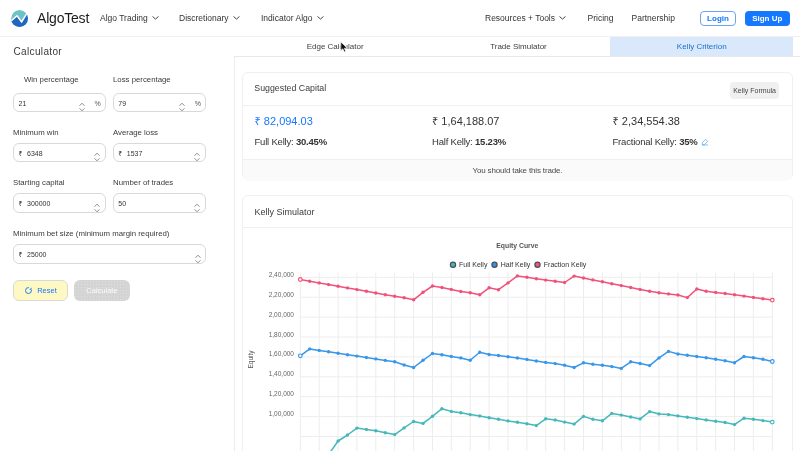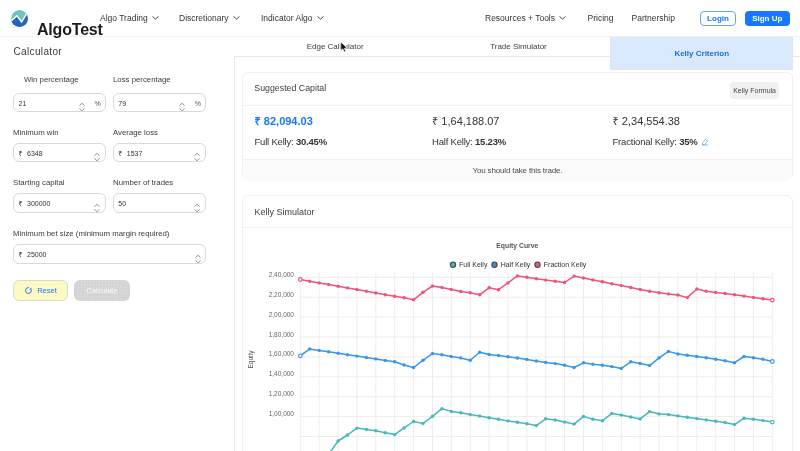--- a/index.html
+++ b/index.html
@@ -11,21 +11,21 @@
         <clipPath id="lc">
           <circle cx="8.5" cy="8.5" r="8.5"></circle>
         </clipPath>
       </defs>
 <g clip-path="url(#lc)">
 <circle cx="8.5" cy="8.5" r="8.5" fill="#6fc2c6"></circle>
 <path d="M-2 12.6 L6.0 5.8 L10.6 12.0 L15.6 3.8 L19 6.8 L19 19 L-2 19 Z" fill="#2366c2"></path>
 <path d="M-2 12.6 L6.0 5.8 L10.6 12.0 L15.6 3.8" fill="none" stroke="#fff" stroke-width="1.5"></path>
 </g>
     </svg>
-<div style="position:absolute;left:37px;top:12px;height:35.5px;display:flex;align-items:center;font-size:16px;font-weight:bold;letter-spacing:-0.2px;color:#1c1c1e">AlgoTest</div>
+<div style="position:absolute;left:37px;top:0;height:35.5px;display:flex;align-items:center;font-size:14px;font-weight:normal;letter-spacing:-0.2px;color:#1c1c1e">AlgoTest</div>
 <div style="position:absolute;left:179px;top:0;height:35.5px;display:flex;align-items:center;font-size:8.5px;color:#333;white-space:nowrap">Discretionary<svg width="7" height="4" viewBox="0 0 7 4" style="margin-left:4px">
         <path d="M0.8 0.7 L3.5 3.1 L6.2 0.7" fill="none" stroke="#444" stroke-width="1" stroke-linecap="round"></path>
       </svg></div>
 <div style="position:absolute;left:100px;top:0;height:35.5px;display:flex;align-items:center;font-size:8.5px;color:#333;white-space:nowrap">Algo Trading<svg width="7" height="4" viewBox="0 0 7 4" style="margin-left:4px">
         <path d="M0.8 0.7 L3.5 3.1 L6.2 0.7" fill="none" stroke="#444" stroke-width="1" stroke-linecap="round"></path>
       </svg></div>
 <div style="position:absolute;left:261px;top:0;height:35.5px;display:flex;align-items:center;font-size:8.5px;color:#333;white-space:nowrap">Indicator Algo<svg width="7" height="4" viewBox="0 0 7 4" style="margin-left:4px">
         <path d="M0.8 0.7 L3.5 3.1 L6.2 0.7" fill="none" stroke="#444" stroke-width="1" stroke-linecap="round"></path>
       </svg></div>
 <div style="position:absolute;left:485px;top:0;height:35.5px;display:flex;align-items:center;font-size:8.5px;color:#333;white-space:nowrap">Resources + Tools<svg width="7" height="4" viewBox="0 0 7 4" style="margin-left:4px">
@@ -110,29 +110,29 @@
       <path d="M20 4v6h-6z" fill="#1677ff"></path>
     </svg>
     <span style="font-size:7.5px;color:#1677ff">Reset</span>
   </div>
 <div style="position:absolute;left:74px;top:280px;width:56px;height:20.5px;border-radius:6px;background:#d4d4d4;background-image:radial-gradient(#dfdfdf 0.6px, transparent 0.7px);background-size:3px 3px;box-sizing:border-box;display:flex;align-items:center;justify-content:center">
     <span style="font-size:7.5px;color:#fbfbfb">Calculate</span>
   </div>
 <div style="position:absolute;left:233.5px;top:36.5px;width:566.5px;height:20px;border-bottom:1px solid #e8e8e8;box-sizing:border-box;background:#fff">
 <div style="position:absolute;left:10px;top:0;width:183.3px;height:19px;display:flex;align-items:center;justify-content:center;font-size:8px;color:#3c3c3c">Edge Calculator</div>
 <div style="position:absolute;left:193.3px;top:0;width:183.3px;height:19px;display:flex;align-items:center;justify-content:center;font-size:8px;color:#3c3c3c">Trade Simulator</div>
-<div style="position:absolute;left:376.6px;top:0;width:183.3px;height:33px;display:flex;align-items:center;justify-content:center;font-size:8px;font-weight:bold;color:#1a6fce;background:#d9e9fb">Kelly Criterion</div>
+<div style="position:absolute;left:376.6px;top:0;width:183.3px;height:19px;display:flex;align-items:center;justify-content:center;font-size:8px;font-weight:normal;color:#1a6fce;background:#d9e9fb">Kelly Criterion</div>
 </div>
 <div style="position:absolute;left:241.5px;top:72px;width:551.9px;height:108.2px;border:1px solid #f0f0f0;border-radius:6px;box-sizing:border-box;background:#fff">
 <div style="position:absolute;left:11.8px;top:9.8px;font-size:8.8px;color:#3c3c3c">Suggested Capital</div>
 <div style="position:absolute;left:487.2px;top:9.4px;width:49.8px;height:16.6px;background:#f0f0f0;border-radius:4px;display:flex;align-items:center;justify-content:center;box-sizing:border-box">
       <span style="font-size:7px;color:#454545;white-space:nowrap">Kelly Formula</span>
     </div>
 <div style="position:absolute;left:0;top:32.3px;width:100%;height:1px;background:#f0f0f0"></div>
-<div style="position:absolute;left:12px;top:39.8px;font-size:11px;font-weight:bold;color:#1677ff;white-space:nowrap">₹ 82,094.03</div>
+<div style="position:absolute;left:12px;top:39.8px;font-size:11px;font-weight:normal;color:#1677ff;white-space:nowrap">₹ 82,094.03</div>
 <div style="position:absolute;left:189.5px;top:39.8px;font-size:11px;color:#333;white-space:nowrap">₹ 1,64,188.07</div>
 <div style="position:absolute;left:370px;top:39.8px;font-size:11px;color:#333;white-space:nowrap">₹ 2,34,554.38</div>
 <div style="position:absolute;left:12px;top:63px;font-size:9.5px;letter-spacing:-0.2px;color:#333;white-space:nowrap">Full Kelly: <b>30.45%</b></div>
 <div style="position:absolute;left:189.5px;top:63px;font-size:9.5px;letter-spacing:-0.2px;color:#333;white-space:nowrap">Half Kelly: <b>15.23%</b></div>
 <div style="position:absolute;left:370px;top:63px;font-size:9.5px;letter-spacing:-0.2px;color:#333;white-space:nowrap;display:flex;align-items:center">Fractional Kelly: <b>&nbsp;35%</b><svg width="8" height="8" viewBox="0 0 24 24" style="margin-left:3px">
         <path d="M3 21h18M14 4l6 6-10 10H4v-6z" fill="none" stroke="#54a9f7" stroke-width="2.2" stroke-linejoin="round"></path>
       </svg></div>
 <div style="position:absolute;left:0;top:85.9px;width:100%;height:22.3px;background:#fafafa;border-top:1px solid #f0f0f0;border-radius:0 0 6px 6px;box-sizing:border-box;display:flex;align-items:center;justify-content:center">
       <span style="font-size:8px;letter-spacing:-0.15px;color:#4a4a4a">You should take this trade.</span>
     </div>

